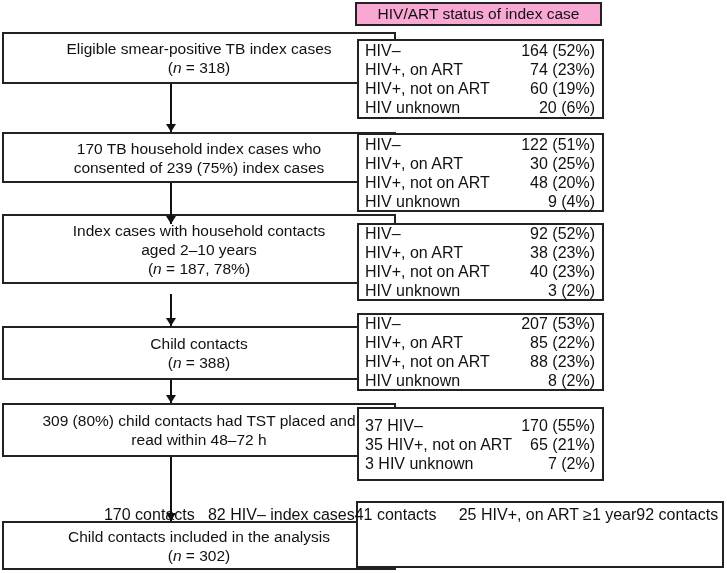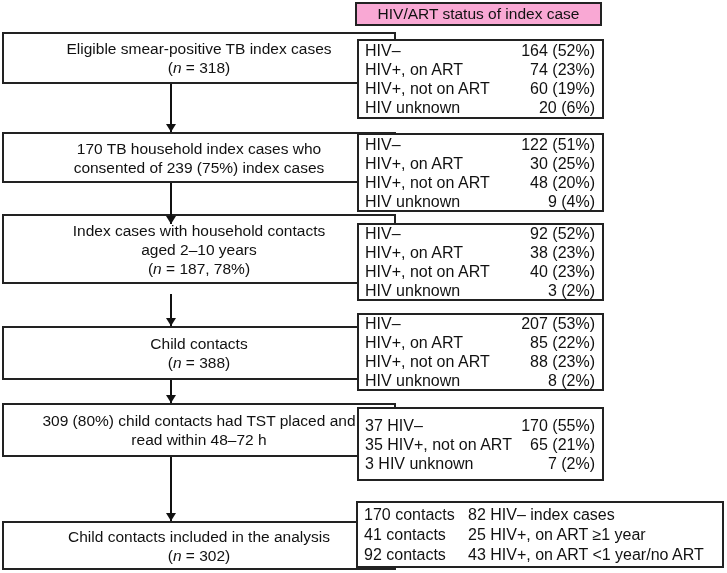--- a/index.html
+++ b/index.html
@@ -80,21 +80,20 @@
   .summary-box {
     position: absolute;
     left: 356px;
     top: 501px;
     width: 368px;
     height: 67px;
     box-sizing: border-box;
     border: 2px solid #222222;
     background: #ffffff;
     display: flex;
-    flex-direction: column;
     justify-content: center;
     padding: 2px 6px;
     font-size: 16px;
     line-height: 20px;
   }
   .sum-row { display: flex; white-space: nowrap; }
   .sum-row .cell-label { width: 104px; flex: none; }
   i { font-style: italic; }
 </style>
 </head>

